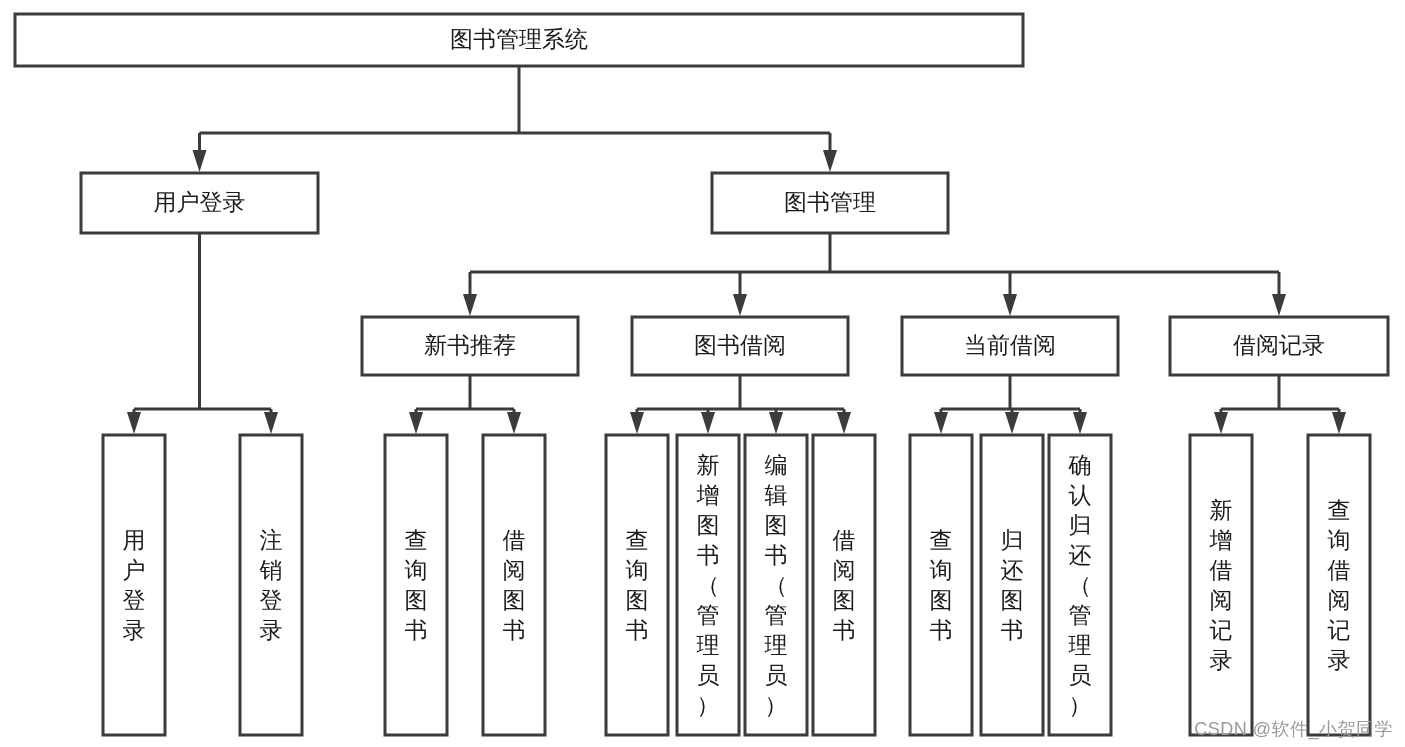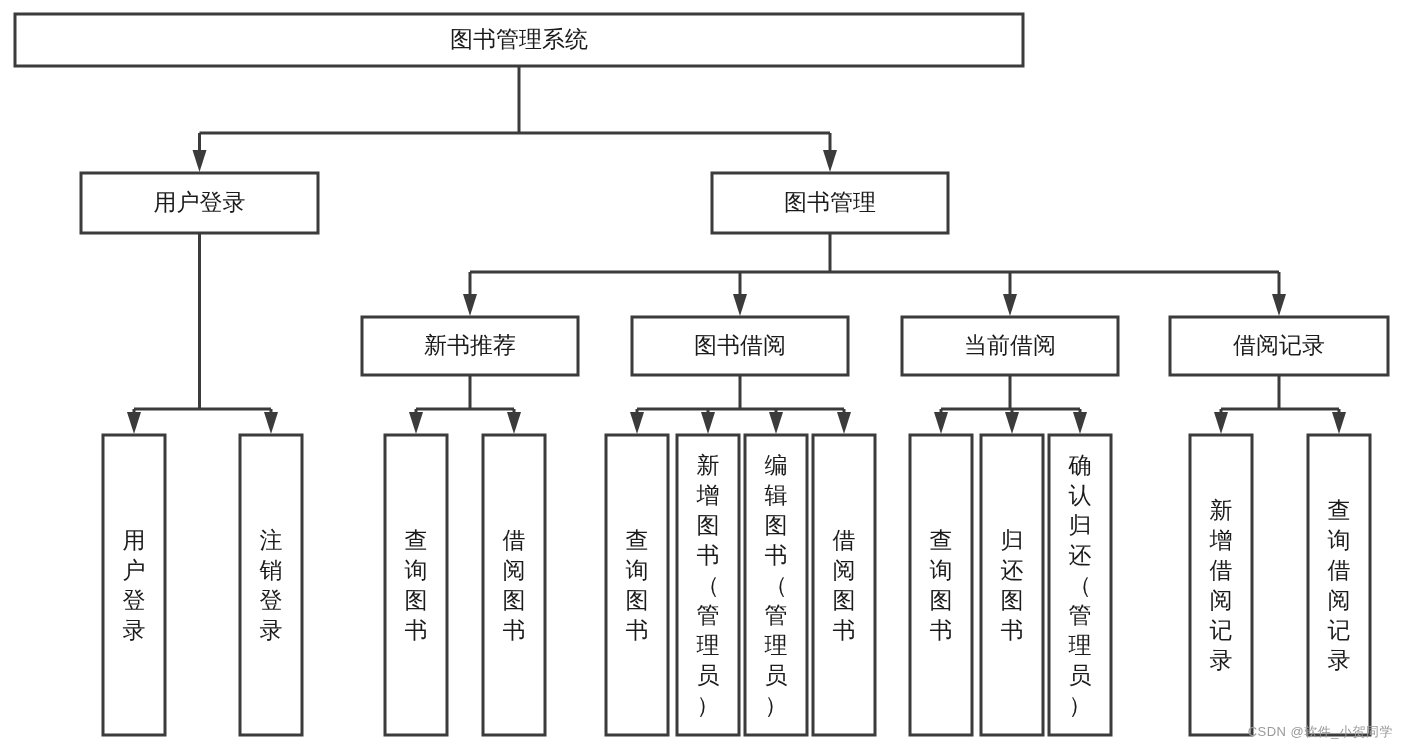--- a/index.html
+++ b/index.html
@@ -52,21 +52,21 @@
     fill: #1b1b1b;
     font-family: "Liberation Sans", "DejaVu Sans", sans-serif;
     font-size: 23px;
     text-anchor: middle;
   }
   .watermark {
     position: absolute;
     right: 12px;
     bottom: 6px;
     font-family: "Liberation Sans", "DejaVu Sans", sans-serif;
-    font-size: 13px;
+    font-size: 18px;
     color: #9a9a9a;
     letter-spacing: 0.5px;
     white-space: nowrap;
     pointer-events: none;
   }
 </style>
 </head>
 <body>
 
 <div id="canvas">

